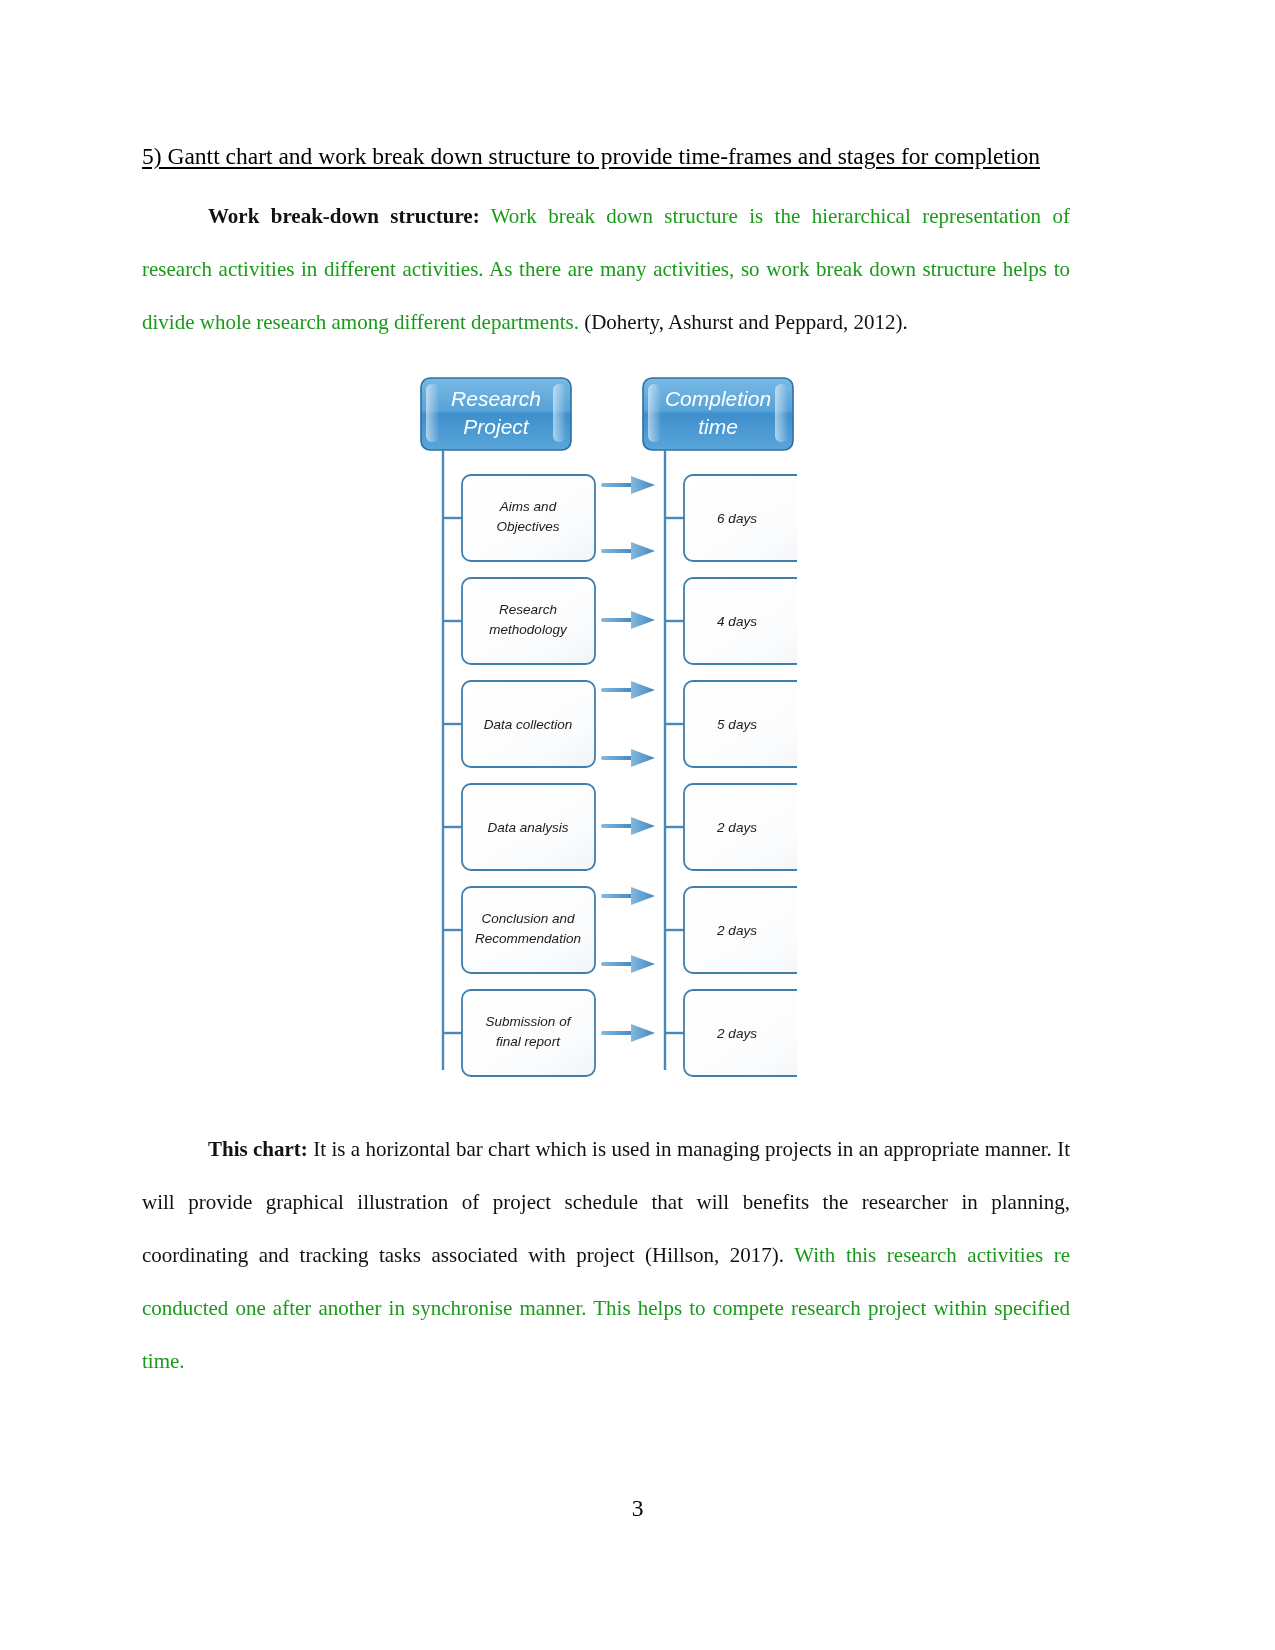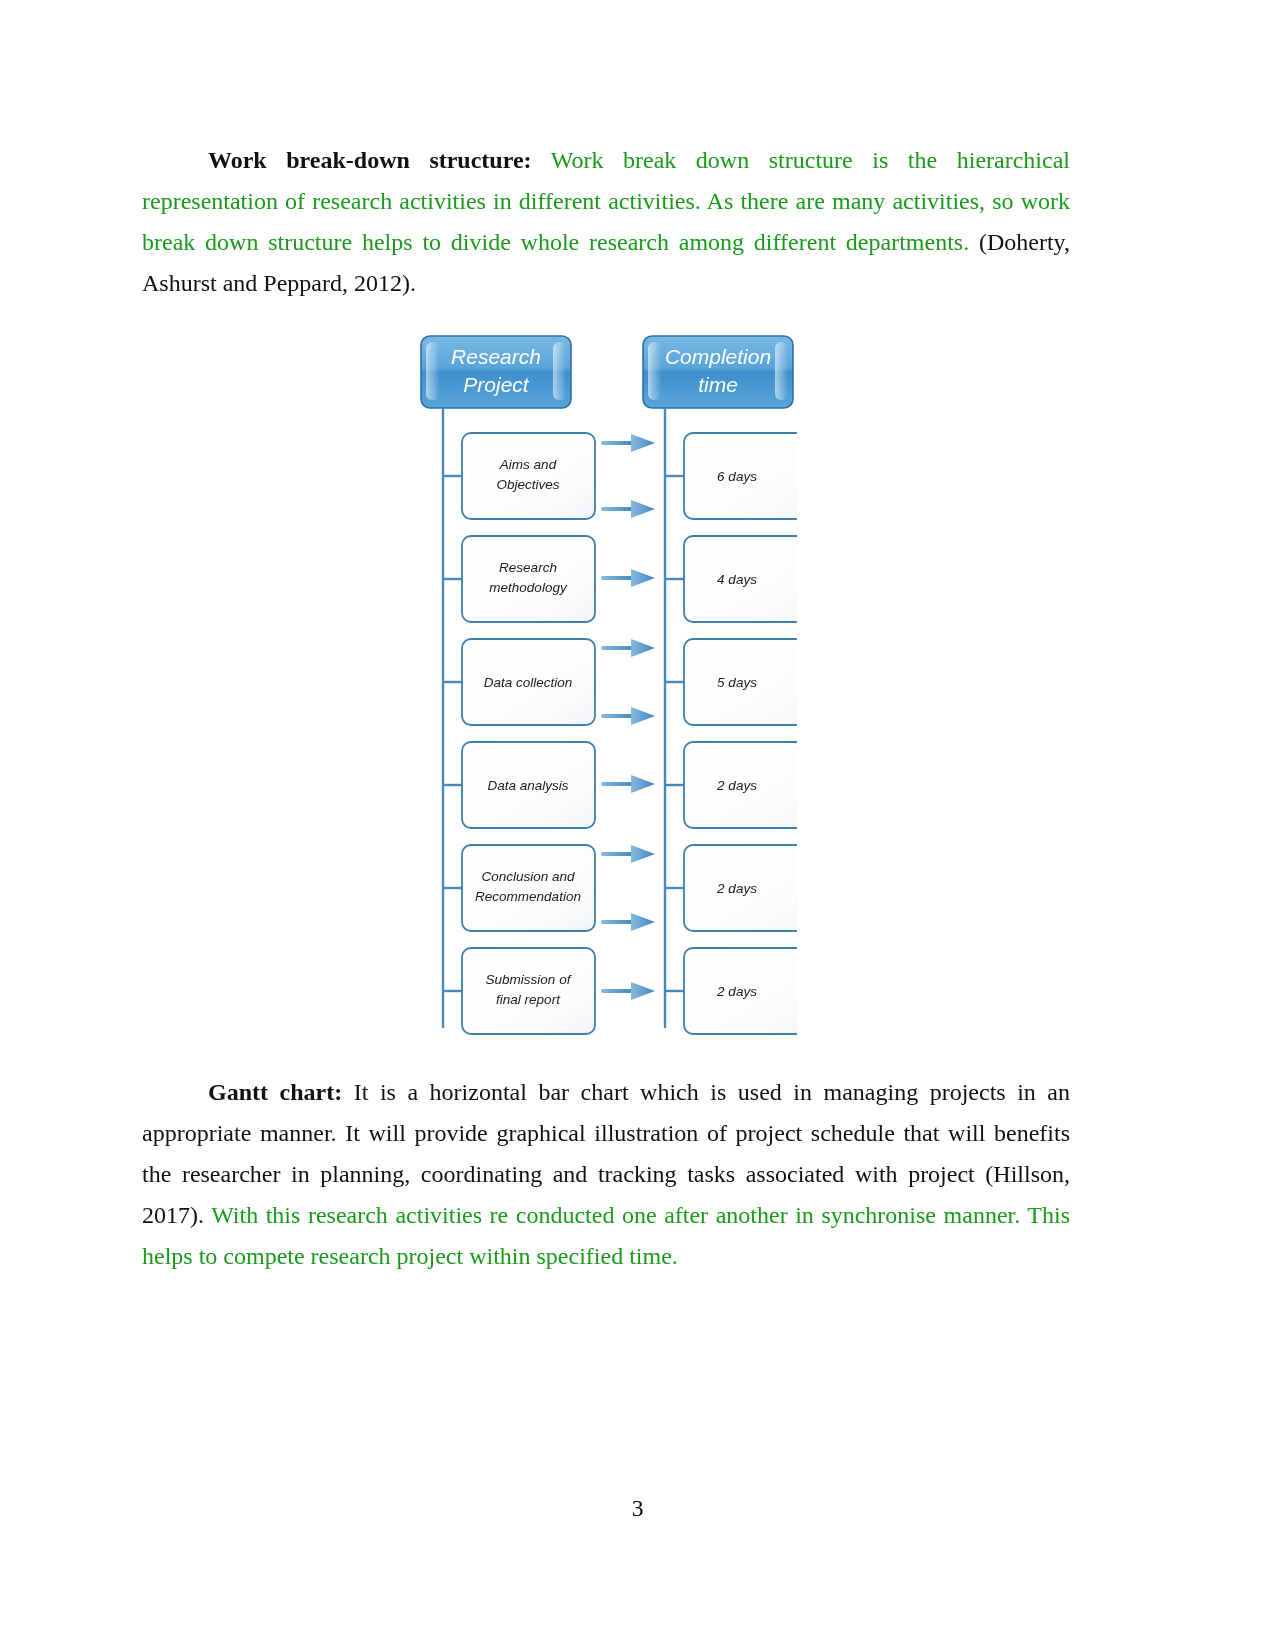--- a/index.html
+++ b/index.html
@@ -25,26 +25,26 @@
   
   .heading {
     font-size: 23.5px;
     line-height: 41px;
     color: #000000;
     text-decoration: underline;
     text-underline-offset: 3px;
     white-space: nowrap;
   }
   .para {
-    font-size: 24px;
-    line-height: 41px;
+    font-size: 21px;
+    line-height: 53px;
     color: #000000;
     text-align: justify;
     text-justify: inter-word;
-    margin-top: 4px;
+    margin-top: 13px;
   }
   .para .indent { display: inline-block; width: 66px; }
   .bold { font-weight: bold; }
   .green { color: #1a9a1a; }
   .black { color: #111111; }
 
   
   .diagram-wrap {
     position: relative;
     width: 928px;
@@ -73,20 +73,21 @@
     font-family: "Liberation Serif", "DejaVu Serif", serif;
   }
 </style>
 </head>
 <body>
 
 <div class="page">
 
   <div class="content">
 
+    <div class="heading">5) Gantt chart and work break down structure to provide time-frames and stages for completion</div>
 
     <p class="para">
       <span class="indent"></span><span class="bold black">Work break-down structure:</span>
       <span class="green">Work break down structure is the hierarchical representation of research activities in different activities. As there are many activities, so work break down structure helps to divide whole research among different departments.</span>
       <span class="black">(Doherty, Ashurst and Peppard,  2012).</span>
     </p>
 
     <div class="diagram-wrap">
       <div class="diagram">
         <svg width="380" height="740" viewBox="0 0 380 740" xmlns="http://www.w3.org/2000/svg">
@@ -243,21 +244,21 @@
             <g>
               <rect x="184" y="661" width="34" height="4" rx="2"></rect>
               <polygon points="214,654 238,663 214,672"></polygon>
             </g>
           </g>
         </svg>
       </div>
     </div>
 
     <p class="para">
-      <span class="indent"></span><span class="bold black">Gantt chart:</span>
+      <span class="indent"></span><span class="bold black">This chart:</span>
       <span class="black">It is a horizontal bar chart which is used in managing projects in an appropriate manner. It will provide graphical illustration of project schedule that will benefits the researcher in planning, coordinating and tracking tasks associated with project (Hillson,  2017).</span>
       <span class="green">With this research activities re conducted one after another in synchronise manner. This helps to compete research project within specified time.</span>
     </p>
 
   </div>
 
   <div class="page-number">3</div>
 
 </div>
 

